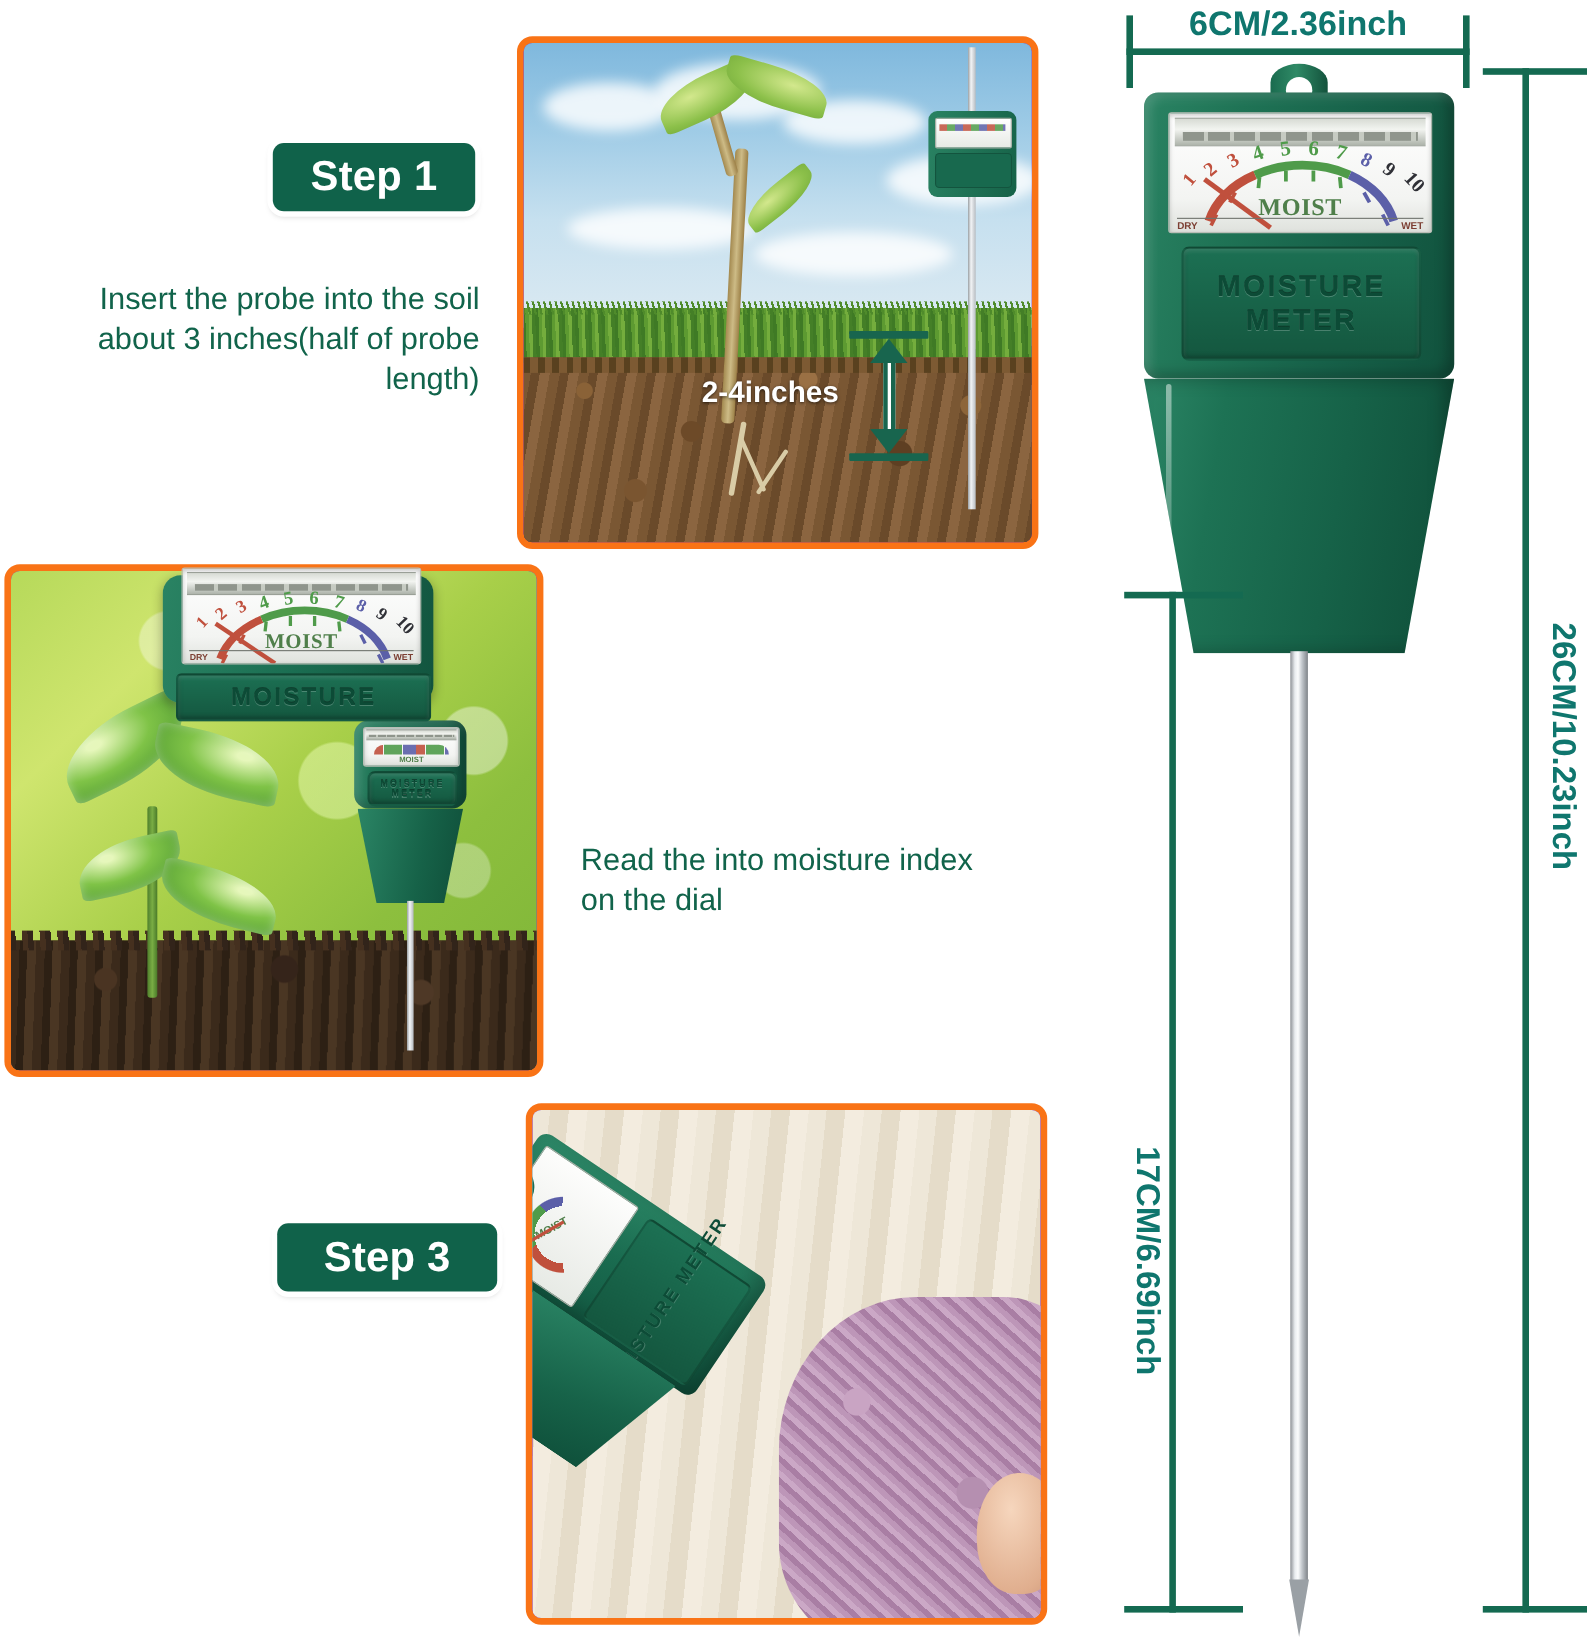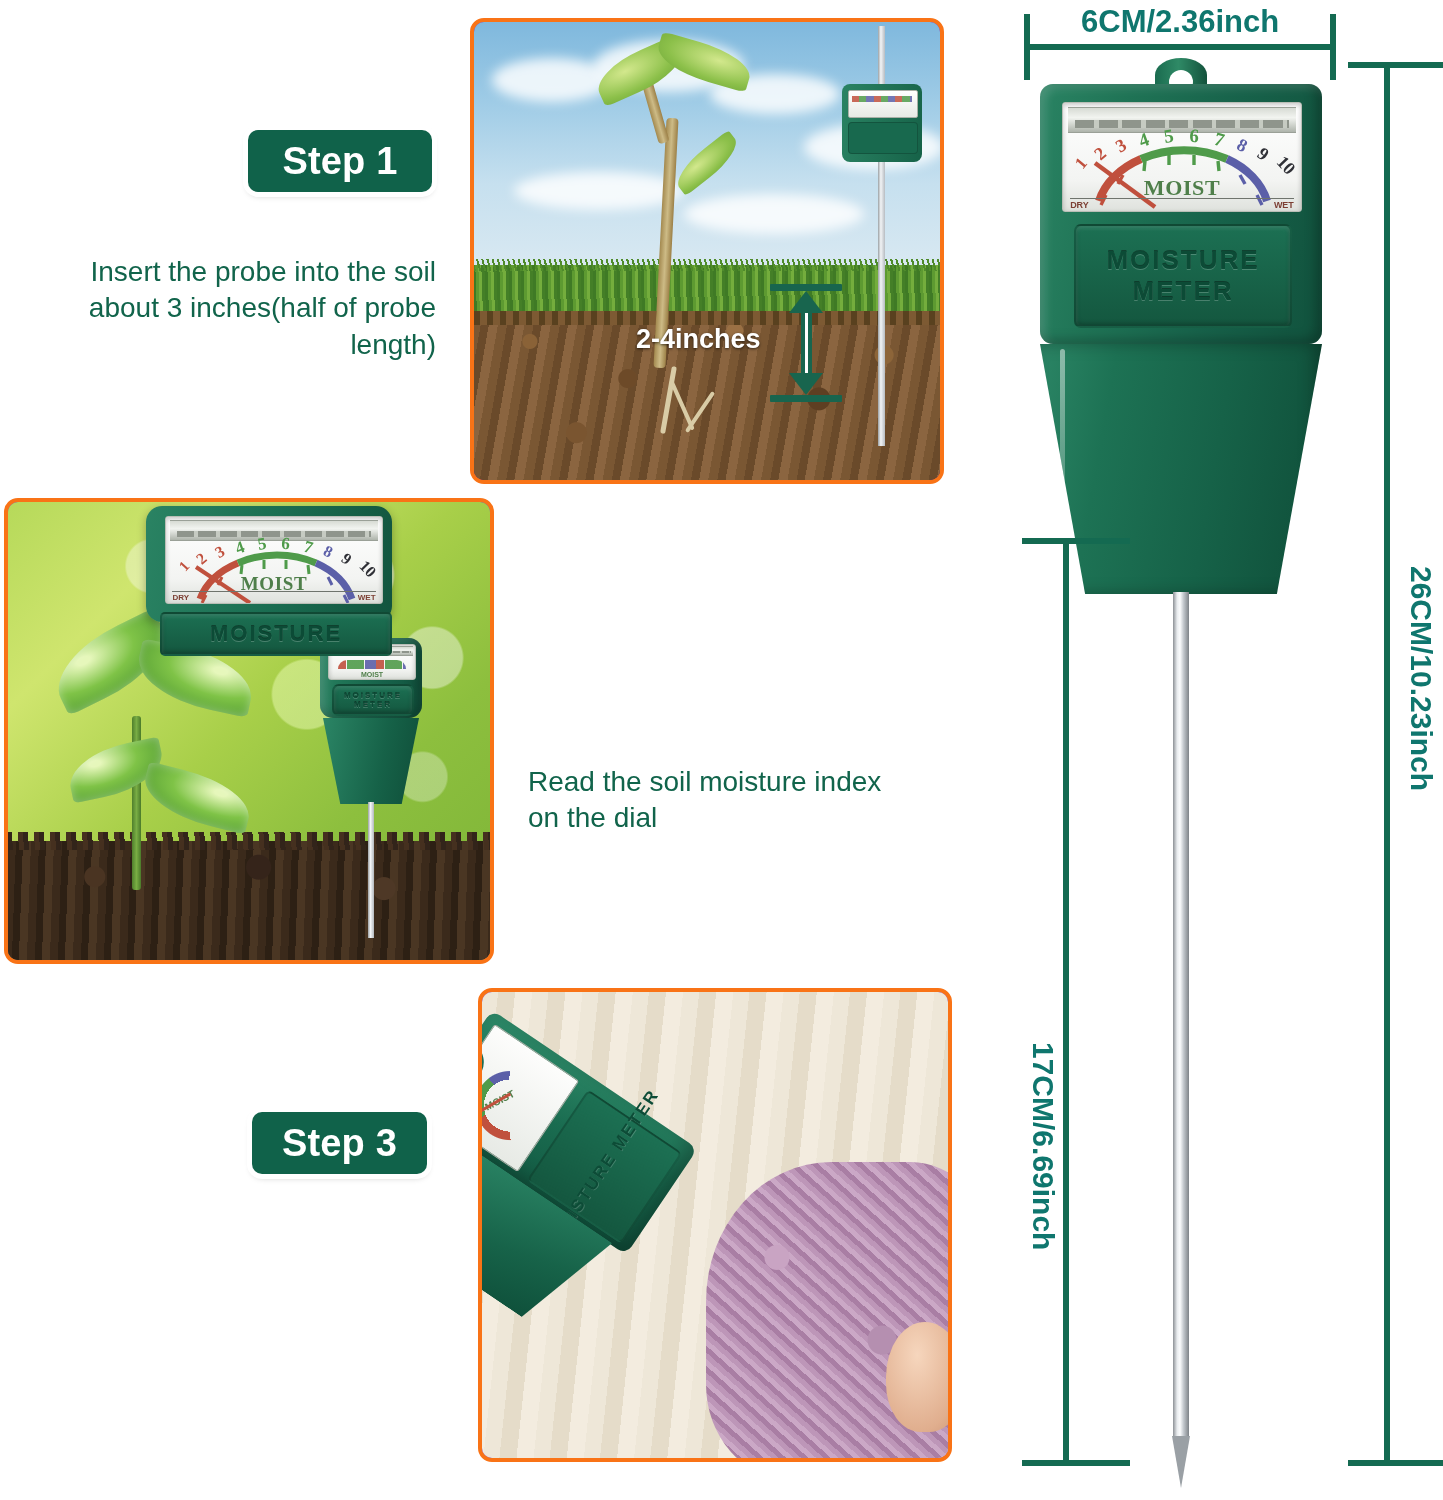--- a/index.html
+++ b/index.html
@@ -25,25 +25,26 @@
   .step-text{
     position:absolute;
     color:#11644b;
     font-weight:400;
     line-height:1.30;
   }
 
   
   .photo{
     position:absolute;
-    border:4px solid #f97316;
+    border:6px solid #f97316;
     border-radius:14px;
     overflow:hidden;
     background:#6d28d9;
     box-sizing:border-box;
+    margin-top:15px;
   }
 
   
   .p1-sky{position:absolute;left:0;top:0;right:0;height:57%;
     background:linear-gradient(#7fb8dd 0%,#9ecbe6 30%,#c6e0ef 62%,#dceaf2 100%);}
   .cloud{position:absolute;background:rgba(255,255,255,.82);border-radius:50%;filter:blur(6px);}
   .p1-grass{position:absolute;left:0;right:0;top:53%;height:11%;
     background:
       repeating-linear-gradient(88deg, #3f7a25 0 3px, #5d9a31 3px 6px, #74ad3d 6px 9px, #447f27 9px 12px);
   }
@@ -282,23 +283,23 @@
     <div class="m-moist" style="font-size:19px;bottom:8px;">MOIST</div>
     <div class="m-foot" style="bottom:0;height:11px;">
       <span style="font-size:8px;">DRY</span>
       <span style="font-size:8px;">WET</span>
     </div>
   </div>
   <div class="m-plate" style="left:160px;top:612px;width:228px;height:40px;border-radius:5px;overflow:hidden;">
     <span style="font-size:22px;">MOISTURE</span>
   </div>
 
-  <div class="step-text" style="left:528px;top:764px;width:370px;font-size:28px;text-align:left;">Read the soil moisture index on the dial</div>
-
-  <div class="step-badge" style="left:252px;top:1112px;width:175px;height:62px;font-size:38px;">
+  <div class="step-text" style="left:528px;top:764px;width:370px;font-size:28px;text-align:left;">Read the into moisture index on the dial</div>
+
+  <div class="step-badge" style="left:252px;top:1112px;width:200px;height:62px;font-size:38px;">
     <span>Step 3</span>
   </div>
 
   <div class="photo" style="left:478px;top:988px;width:474px;height:474px;">
     <div class="p3-bg"></div>
 
     <div style="position:absolute;left:10px;top:18px;width:248px;height:240px;transform:rotate(34deg);transform-origin:0 0;">
       <div style="position:absolute;left:0;top:0;width:248px;height:128px;
                   background:linear-gradient(170deg,#2e8a69,#1a6c50 46%,#11553f);border-radius:10px;
                   box-shadow:inset -10px -8px 20px rgba(0,0,0,.28);"></div>

